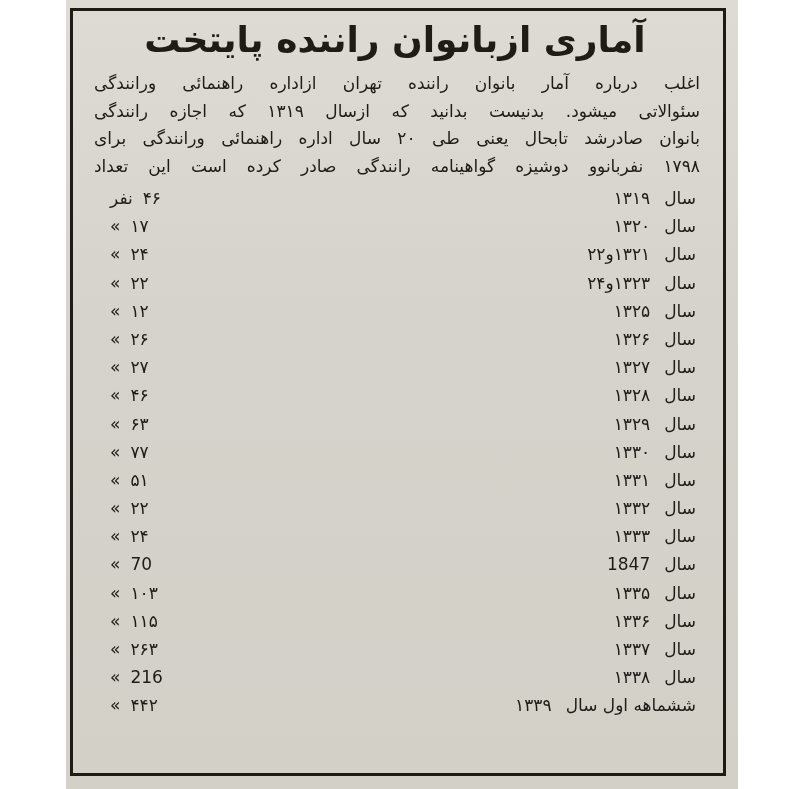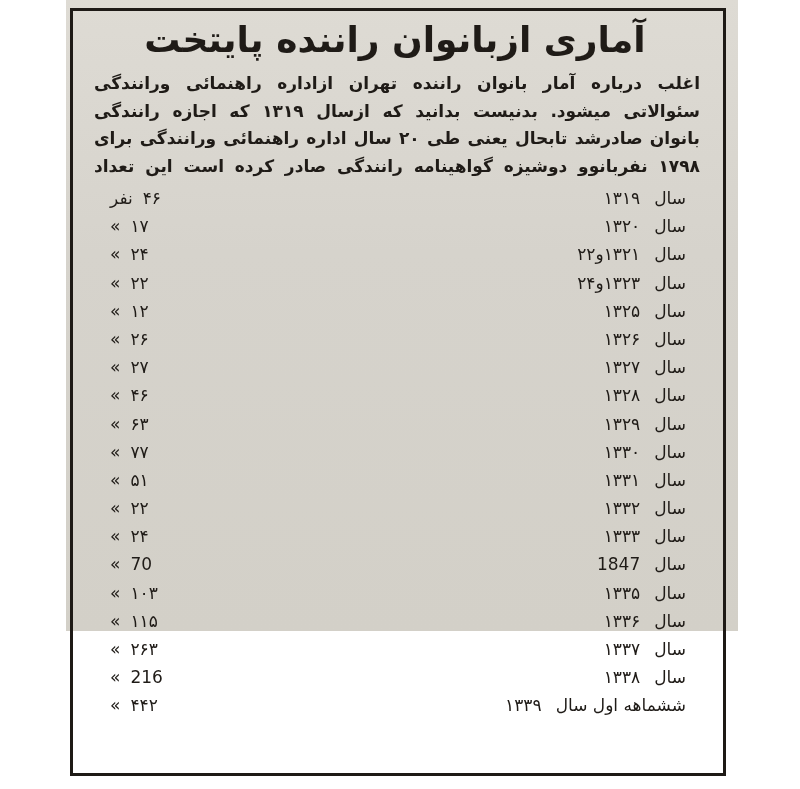--- a/index.html
+++ b/index.html
@@ -8,21 +8,21 @@
       width: 800px;
       height: 789px;
       background: #ffffff;
       overflow: hidden;
     }
     .paper {
       position: absolute;
       left: 66px;
       top: 0;
       width: 672px;
-      height: 631px;
+      height: 789px;
       background: #d9d6cf;
       background-image: linear-gradient(180deg, #dedbd4 0%, #d6d3cc 40%, #d3d0c8 100%);
     }
     .frame {
       position: absolute;
       left: 4px;
       top: 8px;
       width: 656px;
       height: 768px;
       border-left: 3px solid #1e1a16;
@@ -54,38 +54,37 @@
       line-height: 27.5px;
       text-align: justify;
       text-align-last: right;
       margin: 0 10px 0 14px;
     }
     .para span.line {
       display: block;
       text-align: justify;
       text-align-last: justify;
       white-space: nowrap;
-      font-weight: bold;
     }
     .para span.line.last {
       text-align-last: right;
     }
     .stats {
       margin-top: 4px;
       position: relative;
     }
     .row {
       position: relative;
       height: 28.2px;
       font-size: 17px;
       line-height: 28px;
     }
     .row .year {
       position: absolute;
-      right: 24px;
+      right: 14px;
       white-space: nowrap;
       direction: rtl;
     }
     .row .year .word {
       display: inline-block;
       margin-left: 14px;
     }
     .row .count {
       position: absolute;
       left: 30px;

